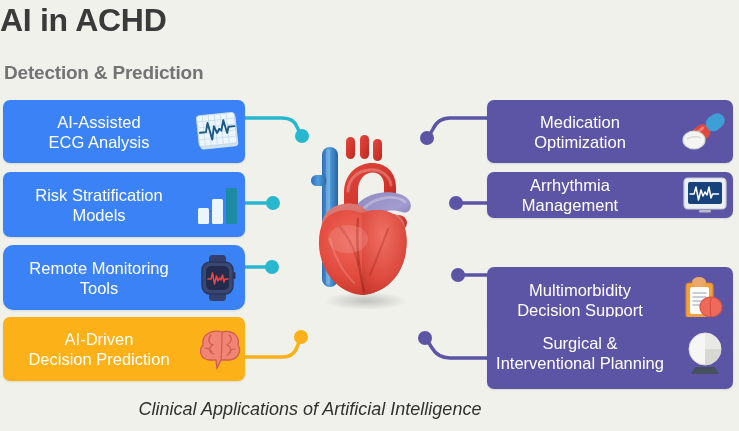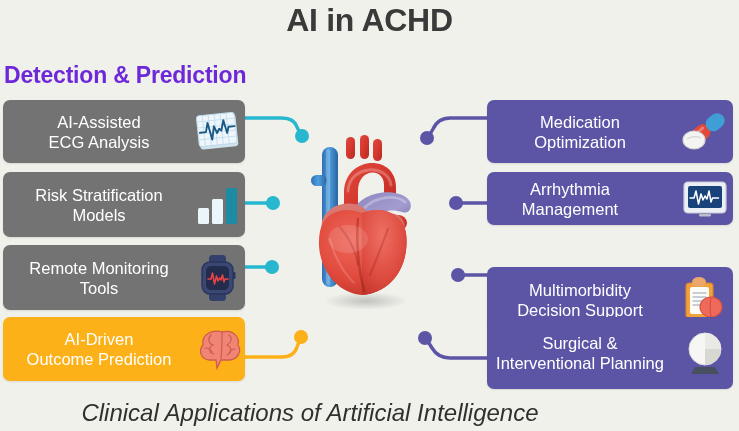--- a/index.html
+++ b/index.html
@@ -7,32 +7,31 @@
     width:739px;height:431px;
     background:#f1f1ec;
     font-family:"Liberation Sans", sans-serif;
     overflow:hidden;
     position:relative;
   }
   #stage{position:absolute;left:0;top:0;width:739px;height:431px;}
 
   .title{
     position:absolute;left:0;top:2px;width:739px;
-    text-align:center;
     font-size:32px;font-weight:bold;color:#3a3a3a;
     letter-spacing:-0.3px;
   }
   .section-head{
     position:absolute;left:4px;top:62px;
-    font-size:23px;font-weight:bold;color:#6d28d9;
+    font-size:19px;font-weight:bold;color:#737373;
     letter-spacing:-0.2px;
   }
   .caption{
     position:absolute;left:0;top:399px;width:620px;
-    text-align:center;font-style:italic;font-size:24px;color:#30302e;
+    text-align:center;font-style:italic;font-size:18px;color:#30302e;
   }
 
   
   .card{
     position:absolute;
     border-radius:7px;
     box-sizing:border-box;
     display:flex;align-items:center;
     box-shadow:0 1px 2px rgba(0,0,0,0.10);
   }
@@ -41,21 +40,21 @@
     white-space:pre-line;
     flex:1 1 auto;
   }
   .card.left .label{text-align:center;padding-left:6px;}
   .card.right .label{text-align:center;padding-right:4px;}
   .card .iconbox{
     width:56px;height:48px;position:relative;flex:0 0 auto;
   }
   .card.left{left:3px;width:242px;}
   .card.right{left:487px;width:246px;}
-  .c-teal{background:#737373;}
+  .c-teal{background:#3b82f6;}
   .c-amber{background:#fbb117;}
   .c-purple{background:#5c55a6;}
 
   
   svg.conn{position:absolute;left:0;top:0;width:739px;height:431px;pointer-events:none;}
 
   
   .ico{position:absolute;left:0;top:0;width:56px;height:48px;}
 </style>
 </head>
@@ -184,38 +183,38 @@
 Models</span>
     <span class="iconbox">
       <svg class="ico" viewBox="0 0 56 48">
         <rect x="9" y="27" width="11" height="16" rx="1.5" fill="#eaf6f9"></rect>
         <rect x="23" y="18" width="11" height="25" rx="1.5" fill="#eaf6f9"></rect>
         <rect x="37" y="7" width="11" height="36" rx="1.5" fill="#1d8ba3"></rect>
       </svg>
     </span>
   </div>
 
-  <div class="card left c-teal" style="top:245px;height:65px;">
+  <div class="card left c-teal" style="top:245px;height:65px;border-radius:10px;">
     <span class="label">Remote Monitoring
 Tools</span>
     <span class="iconbox">
       <svg class="ico" viewBox="0 0 56 48">
         <rect x="20" y="1" width="17" height="11" rx="3.5" fill="#33406b"></rect>
         <rect x="20" y="36" width="17" height="11" rx="3.5" fill="#33406b"></rect>
         <rect x="13" y="8" width="31" height="32" rx="8" fill="#3a4773" stroke="#2a355c" stroke-width="1.4"></rect>
         <rect x="17" y="12" width="23" height="24" rx="5" fill="#232c4d"></rect>
         <path d="M19 25 h3 l1.5-6 l2 11 l2-8 l1.5 5 l1.5-3 l1.5 2 l1.5-5 l1.5 7 l1-3 h3" fill="none" stroke="#ef4444" stroke-width="1.5" stroke-linejoin="round" stroke-linecap="round"></path>
         <rect x="44" y="18" width="2.5" height="7" rx="1.2" fill="#2a355c"></rect>
       </svg>
     </span>
   </div>
 
   <div class="card left c-amber" style="top:317px;height:64px;">
     <span class="label">AI-Driven
-Outcome Prediction</span>
+Decision Prediction</span>
     <span class="iconbox">
       <svg class="ico" viewBox="0 0 56 48">
         <path d="M14 20 C12 9 24 4 33 7 C44 4 51 12 49 20 C53 26 49 34 41 35 L32 35 L28 43 L27 35 L20 35 C12 34 9 26 14 20 Z" fill="#f08575" stroke="#cf5c4c" stroke-width="1.3"></path>
         <g fill="none" stroke="#cf5c4c" stroke-width="1.2" stroke-linecap="round">
           <path d="M22 10 C18 14 20 19 24 20 C19 22 20 28 25 29"></path>
           <path d="M33 7 C33 14 33 24 32 34"></path>
           <path d="M40 10 C44 13 42 18 38 20 C43 22 43 28 38 30"></path>
           <path d="M16 23 C20 23 22 25 23 27"></path>
           <path d="M46 24 C43 24 41 26 40 28"></path>
         </g>
@@ -232,21 +231,21 @@
           <rect x="12" y="13" width="20" height="15" rx="7.5" fill="#e04a3d"></rect>
           <rect x="30" y="13" width="20" height="15" rx="7.5" fill="#3f9ed6"></rect>
           <rect x="15" y="16" width="13" height="3" rx="1.5" fill="rgba(255,255,255,0.30)"></rect>
         </g>
         <ellipse cx="17" cy="32" rx="11" ry="9" fill="#f4f4f2" stroke="#d6d6d2" stroke-width="1.1"></ellipse>
         <path d="M10 31 C14 28 20 28 24 30" fill="none" stroke="#d6d6d2" stroke-width="1.1"></path>
       </svg>
     </span>
   </div>
 
-  <div class="card right c-purple" style="top:172px;height:53px;gap:20px;">
+  <div class="card right c-purple" style="top:172px;height:46px;gap:20px;">
     <span class="label">Arrhythmia
 Management</span>
     <span class="iconbox">
       <svg class="ico" viewBox="0 0 56 48">
         <rect x="7" y="7" width="42" height="31" rx="4" fill="#eceff4" stroke="#c8ccd6" stroke-width="1.2"></rect>
         <rect x="11" y="11" width="34" height="22" rx="2" fill="#18437a"></rect>
         <path d="M13 23 h4 l2-7 l2.5 13 l2.5-10 l2 6 l2-4 l2 3 l2-8 l2 11 l1.5-4 h6" fill="none" stroke="#ffffff" stroke-width="1.5" stroke-linejoin="round" stroke-linecap="round"></path>
         <rect x="22" y="39" width="12" height="2.6" rx="1.3" fill="#b9bec9"></rect>
       </svg>
     </span>

